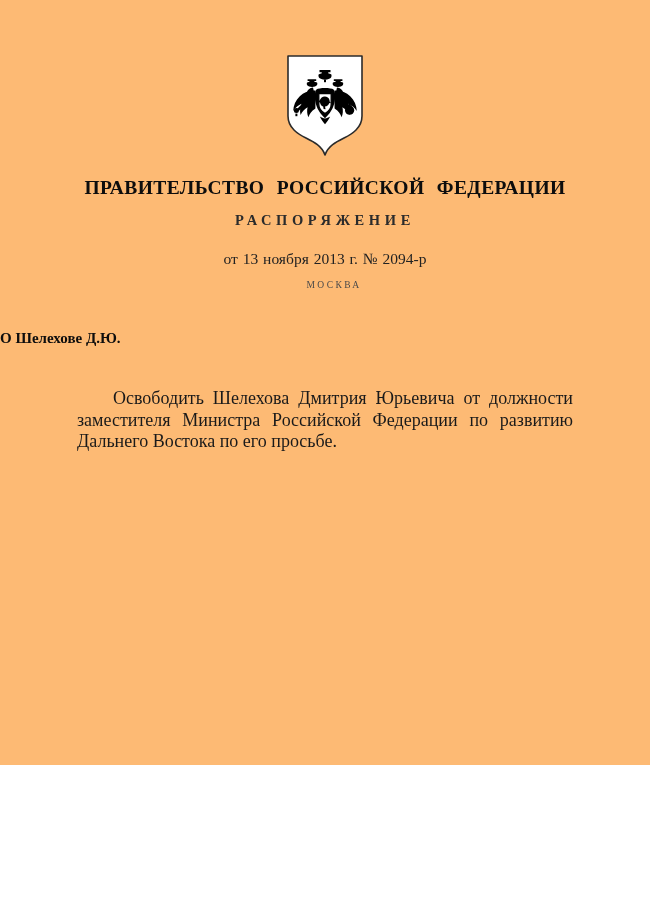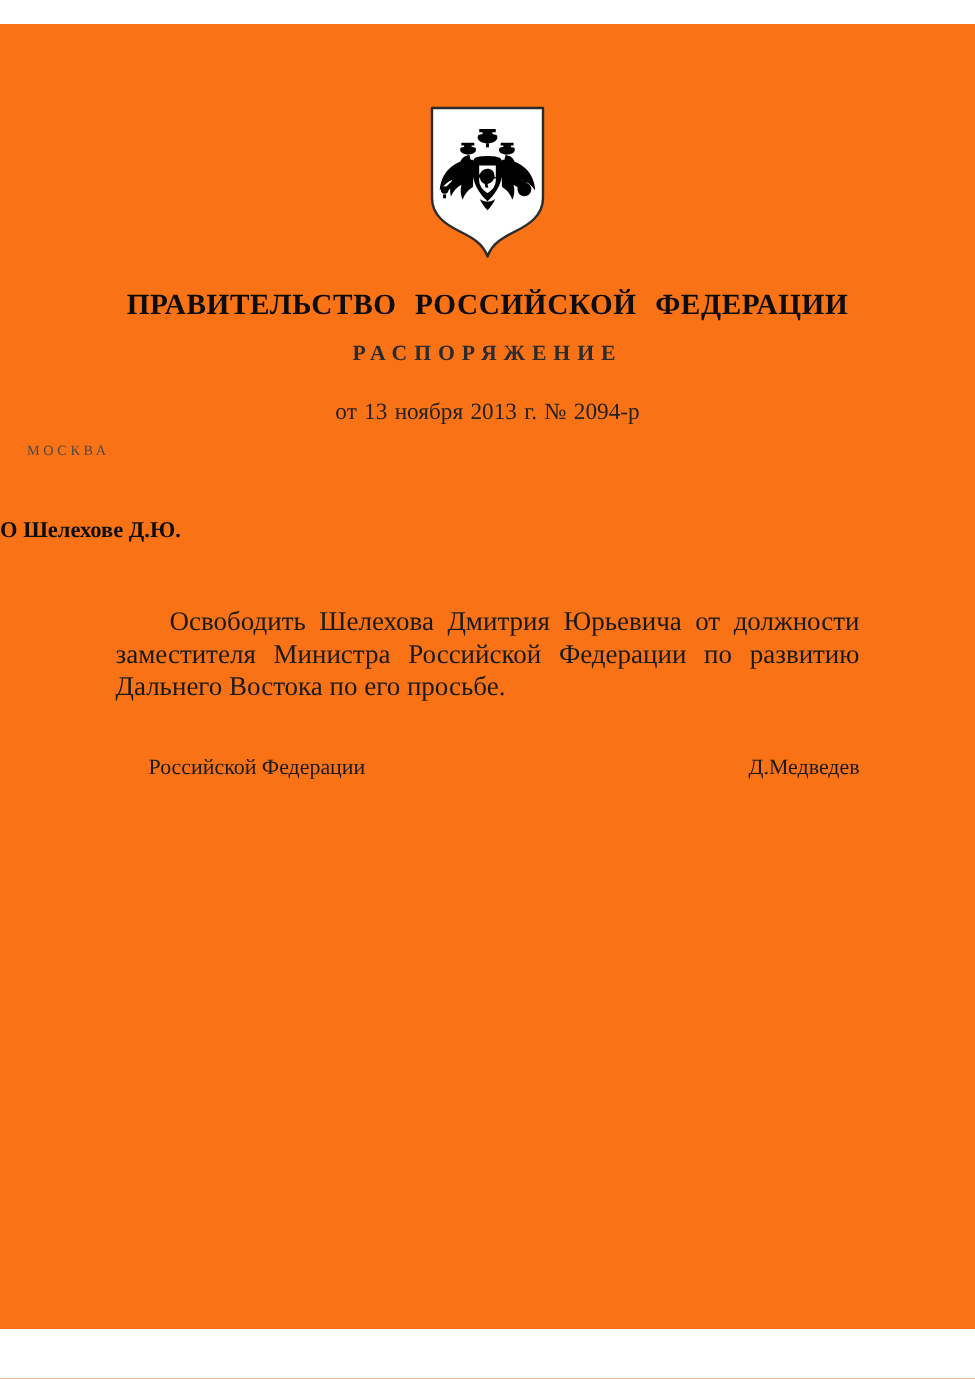--- a/index.html
+++ b/index.html
@@ -4,23 +4,23 @@
 <title>Распоряжение Правительства Российской Федерации</title>
 <style>
   html, body {
     margin: 0;
     padding: 0;
     background: #ffffff;
   }
   .page {
     position: relative;
     width: 650px;
-    height: 870px;
-    background: #f97316;
-    margin: 16px auto;
+    height: 765px;
+    background: #fdba74;
+    margin: 0 auto;
     overflow: hidden;
     font-family: "Liberation Serif", "DejaVu Serif", serif;
     color: #1a1a1a;
   }
 
   
   .emblem-wrap {
     position: absolute;
     left: 0;
     right: 0;
@@ -65,20 +65,21 @@
     text-align: center;
     font-size: 15.5px;
     color: #222222;
     word-spacing: 1px;
   }
   .doc-city {
     position: absolute;
     left: 0;
     right: 0;
     top: 280px;
+    text-align: center;
     font-size: 9.5px;
     letter-spacing: 2.4px;
     color: #4a4a4a;
     padding-left: 18px;
   }
   .doc-subject {
     position: absolute;
     left: 0;
     right: 0;
     top: 330px;
@@ -179,19 +180,15 @@
 
   <div class="doc-dateline">от 13 ноября 2013 г.  № 2094-р</div>
 
   <div class="doc-city">МОСКВА</div>
 
   <div class="doc-subject">О Шелехове Д.Ю.</div>
 
   <div class="doc-body">Освободить Шелехова Дмитрия Юрьевича от должности заместителя Министра Российской Федерации по развитию Дальнего Востока по его просьбе.</div>
 
   <div class="signature">
-    <span class="sig-line-2">
-      <span class="sig-office-2">Российской Федерации</span>
-      <span class="sig-name">Д.Медведев</span>
-    </span>
   </div>
 
 </div>
 
 </body></html>

